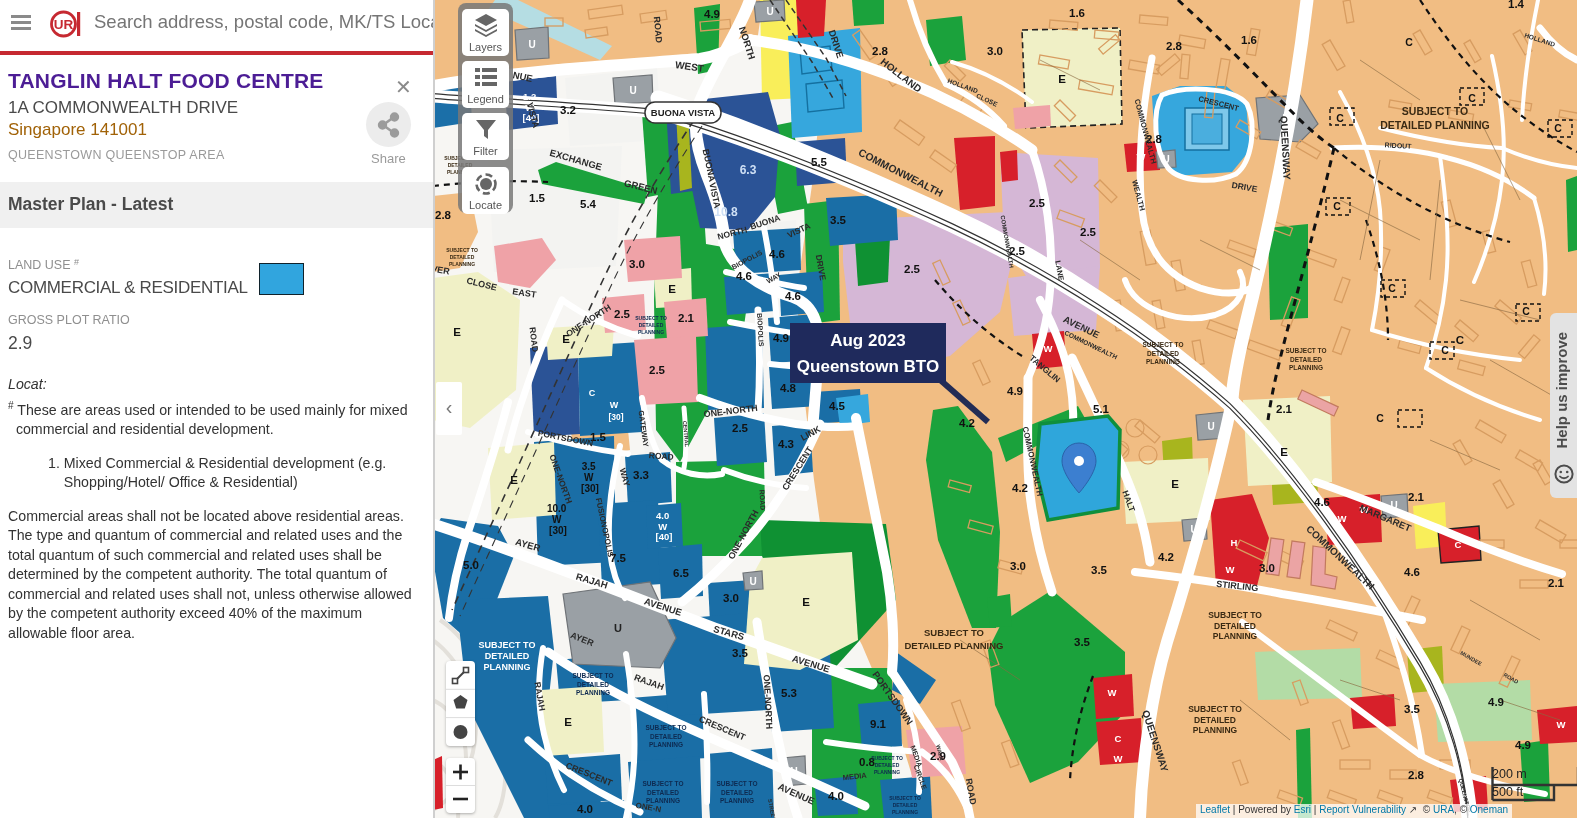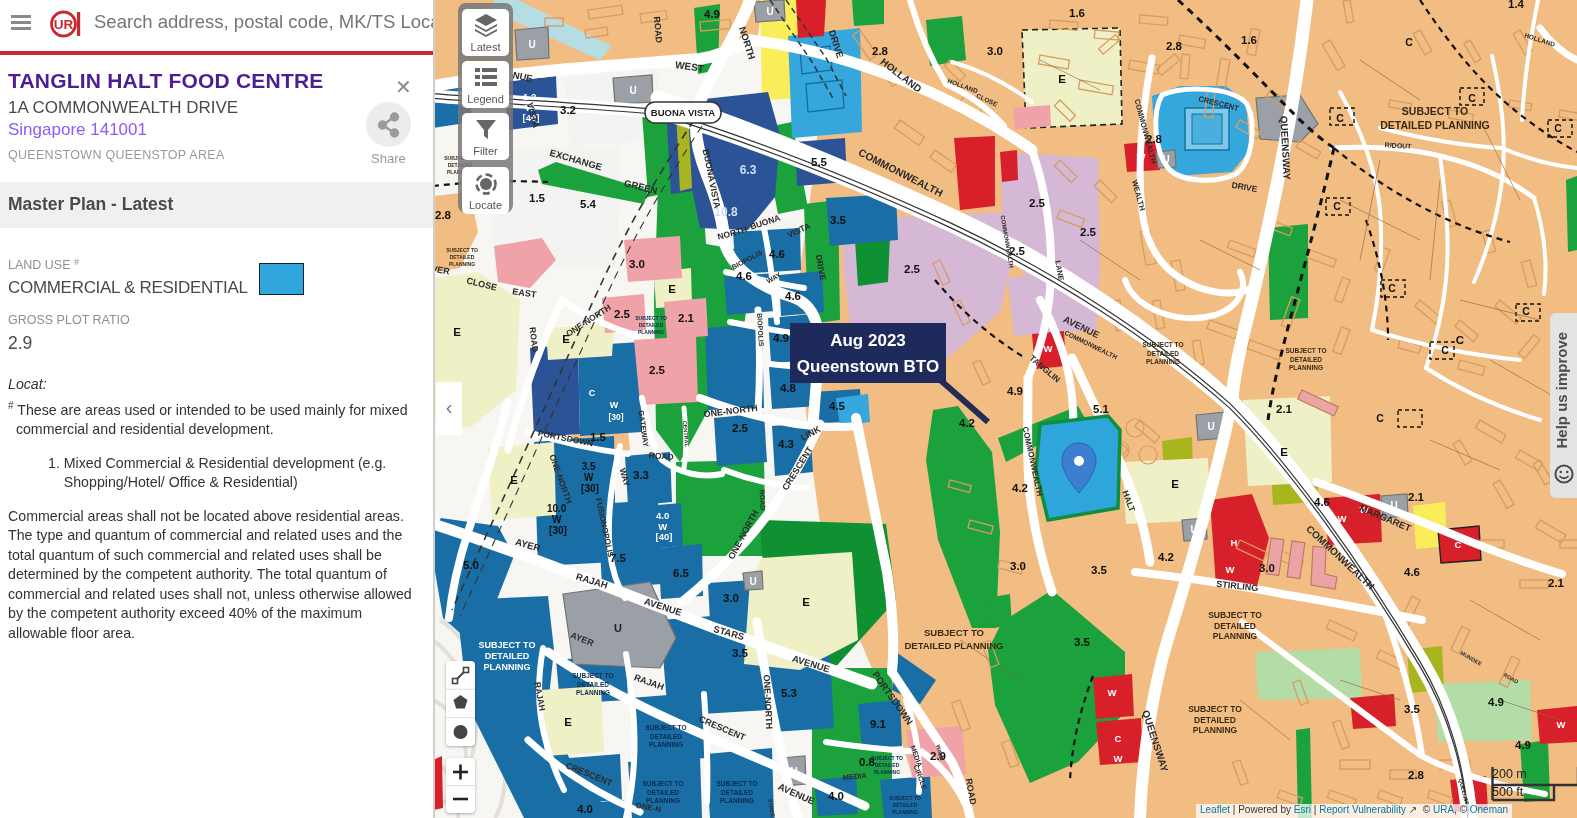--- a/index.html
+++ b/index.html
@@ -9,21 +9,21 @@
 #sidebar { position:absolute; left:0; top:0; width:433px; height:818px; background:#fff; z-index:30; }
 #topbar { position:absolute; left:0; top:0; width:433px; height:55px; background:#fff; border-bottom:4px solid #c62931; }
 #hamb { position:absolute; left:11px; top:15px; width:20px; height:15px; }
 #hamb div { height:2.6px; background:#8a8a8a; margin-bottom:3.4px; }
 #logo { position:absolute; left:49px; top:7px; }
 #searchtxt { position:absolute; left:94px; top:11px; font-size:18.5px; color:#757575; width:341px; overflow:hidden; white-space:nowrap; }
 #info { position:absolute; left:0; top:59px; width:435px; }
 #title { position:absolute; left:8px; top:10px; font-size:21px; font-weight:bold; color:#4c1d95; letter-spacing:0.2px; }
 #closex { position:absolute; left:395px; top:16px; font-size:20px; color:#8a8a8a; }
 #addr1 { position:absolute; left:8px; top:39px; font-size:17px; color:#4a4a4a; }
-#addr2 { position:absolute; left:8px; top:61px; font-size:17px; color:#8b5cf6; }
+#addr2 { position:absolute; left:8px; top:61px; font-size:17px; color:#a16207; }
 #parea { position:absolute; left:8px; top:89px; font-size:12.5px; color:#9a9a9a; letter-spacing:0.3px; }
 #sharebtn { position:absolute; left:366px; top:43px; width:45px; height:45px; border-radius:50%; background:#ececec; }
 #sharelbl { position:absolute; left:371px; top:92px; font-size:13px; color:#9a9a9a; }
 #mpbar { position:absolute; left:0; top:182px; width:433px; height:46px; background:#f0f0f0; }
 #mpbar span { position:absolute; left:8px; top:12px; font-size:17.5px; font-weight:bold; color:#4a4a4a; }
 #landuse-lbl { position:absolute; left:8px; top:257px; font-size:12.5px; color:#8f8f8f; }
 #landuse-val { position:absolute; left:8px; top:278px; font-size:17px; letter-spacing:-0.3px; color:#4a4a4a; }
 #swatch { position:absolute; left:259px; top:263px; width:45px; height:32px; background:#31a5de; border:1.6px solid #10222b; }
 #gpr-lbl { position:absolute; left:8px; top:313px; font-size:12.5px; color:#8f8f8f; }
 #gpr-val { position:absolute; left:8px; top:333px; font-size:17.5px; color:#4a4a4a; }
@@ -879,21 +879,21 @@
 <div class="ctl" id="lyrpanel">
 
   <div class="mapbtn" style="top:6px">
     <svg width="30" height="26" viewBox="0 0 30 26" style="margin-top:3px">
       <g fill="#666">
             <path d="M15 2 L26 8 15 14 4 8 Z"></path>
             <path d="M4 12 L15 18 26 12 26 14 15 20 4 14 Z"></path>
             <path d="M4 17 L15 23 26 17 26 19 15 25 4 19 Z"></path>
           </g>
     </svg>
-    <div class="lbl">Latest</div>
+    <div class="lbl">Layers</div>
   </div>
 
   <div class="mapbtn" style="top:58px">
     <svg width="26" height="24" viewBox="0 0 26 24" style="margin-top:5px">
       <g fill="#666">
             <rect x="2" y="2" width="5" height="4"></rect>
             <rect x="9" y="2" width="15" height="4"></rect>
             <rect x="2" y="9" width="5" height="4"></rect>
             <rect x="9" y="9" width="15" height="4"></rect>
             <rect x="2" y="16" width="5" height="4"></rect>

